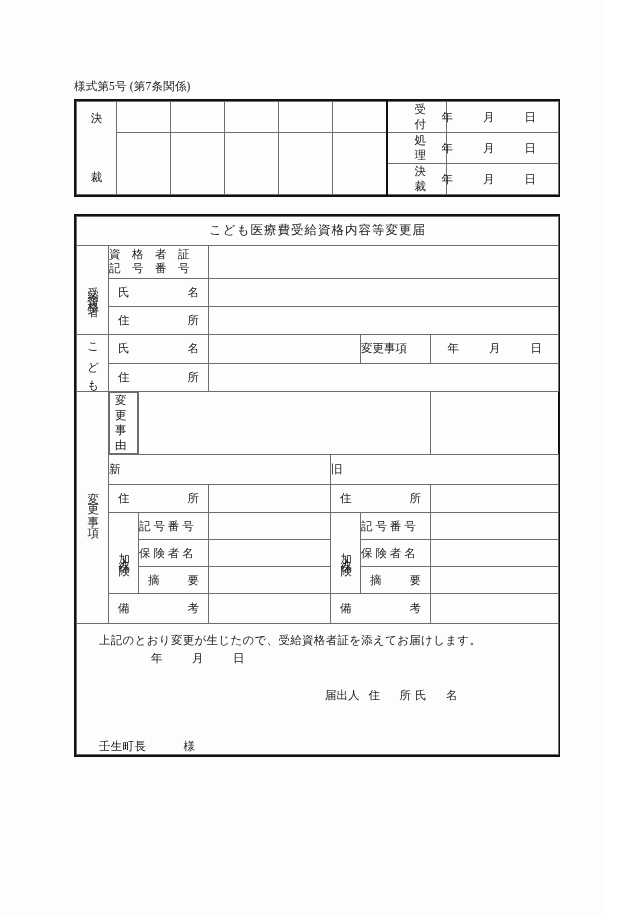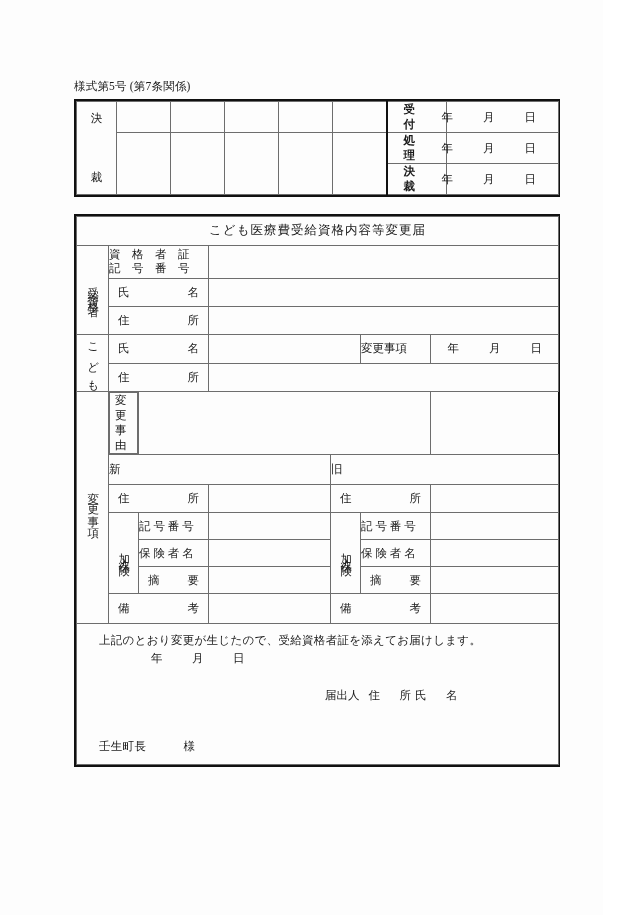--- a/index.html
+++ b/index.html
@@ -61,22 +61,21 @@
     text-align: center;
     font-size: 11.5px;
     padding: 3px 0;
     height: 100%;
   }
   .ketsusai-label .top { display: block; }
   .ketsusai-label .bot { display: block; }
   .spread2 {
     display: flex;
     justify-content: space-between;
-    padding: 0 16px;
-    font-weight: bold;
+    padding: 0 27px;
   }
   .date-line {
     display: flex;
     justify-content: flex-end;
     gap: 30px;
     padding-right: 22px;
   }
   .thickleft { border-left: 2px solid #111 !important; }
 
   
@@ -122,21 +121,21 @@
     text-orientation: upright;
     display: inline-block;
     letter-spacing: 5px;
     line-height: 1;
   }
   .vert-txt.loose { letter-spacing: 12px; }
   .vert-txt.kanyu { letter-spacing: 4px; }
 
   
   .statement {
-    padding: 9px 0 10px 0;
+    padding: 9px 0 0 0;
     font-size: 11.5px;
     position: relative;
     height: 116px;
   }
   .st-line1 {
     padding-left: 22px;
     letter-spacing: 0.3px;
   }
   .st-date {
     padding-left: 74px;

